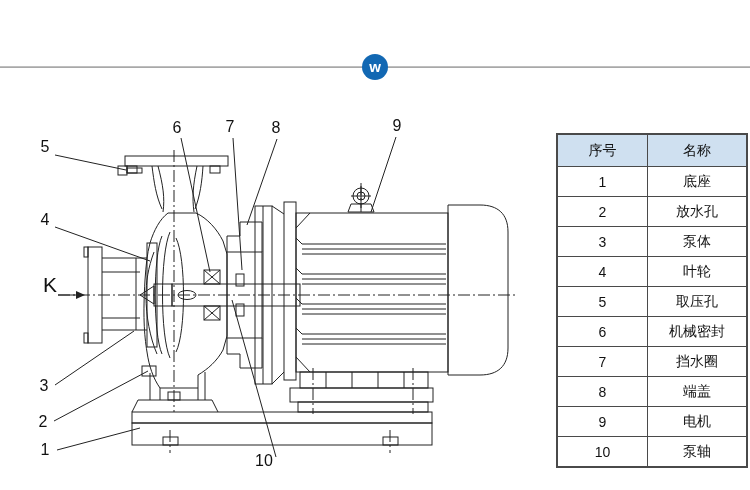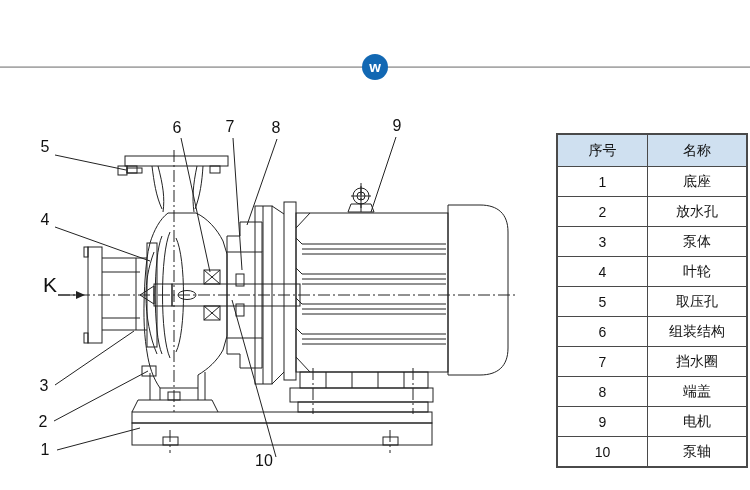--- a/index.html
+++ b/index.html
@@ -214,21 +214,21 @@
       <tr>
         <td>4</td>
         <td>叶轮</td>
         </tr>
       <tr>
         <td>5</td>
         <td>取压孔</td>
         </tr>
       <tr>
         <td>6</td>
-        <td>组装结构</td>
+        <td>机械密封</td>
         </tr>
       <tr>
         <td>7</td>
         <td>挡水圈</td>
         </tr>
       <tr>
         <td>8</td>
         <td>端盖</td>
         </tr>
       <tr>

